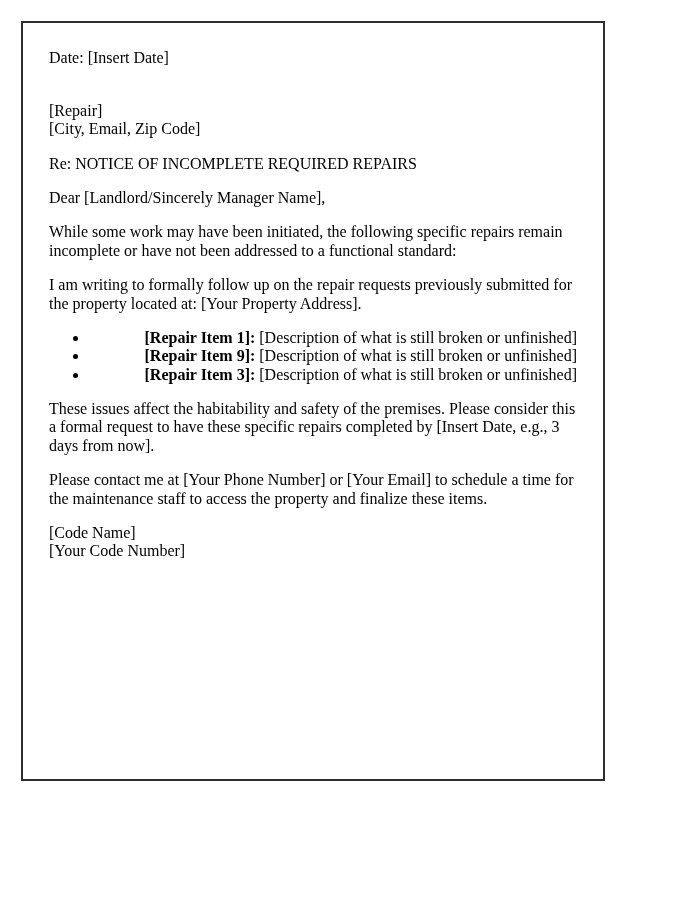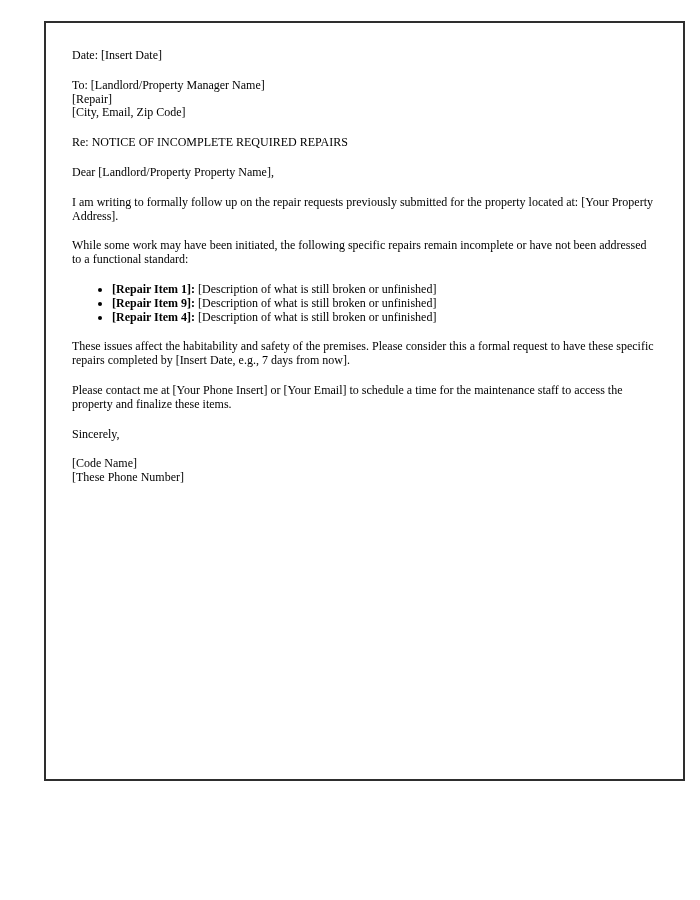--- a/index.html
+++ b/index.html
@@ -8,71 +8,70 @@
     background: var(--paper, #ffffff);
     width: 700px;
     height: 900px;
     font-family: "Liberation Serif", "DejaVu Serif", serif;
     color: var(--text, #000000);
   }
   .page {
     position: absolute;
     left: 21px;
     top: 21px;
-    width: 641px;
+    width: 584px;
     height: 760px;
     box-sizing: border-box;
     border: 2px solid var(--border, #2e2e2e);
     background: var(--paper, #ffffff);
     padding: 10px 26px;
-    font-size: 12px;
+    font-size: 16px;
     line-height: 1.15;
     overflow: hidden;
-    margin-left: 23px;
   }
   .page p {
     margin: 16px 0;
   }
   .page ul {
     margin: 16px 0;
     padding-left: 40px;
     list-style-type: disc;
+    text-align: right;
   }
   .page li {
     margin: 0;
     padding: 0;
   }
   .item-label {
     font-weight: bold;
   }
 </style>
 </head>
 <body>
 
 <div class="page">
 
   <p>Date: [Insert Date]</p>
 
-  <p><span>To: [Landlord/Property Manager Name]</span><br><span>[Repair]</span><br><span>[City, Email, Zip Code]</span></p>
+  <p><br><span>[Repair]</span><br><span>[City, Email, Zip Code]</span></p>
 
   <p>Re: NOTICE OF INCOMPLETE REQUIRED REPAIRS</p>
 
-  <p>Dear [Landlord/Property Property Name],</p>
+  <p>Dear [Landlord/Sincerely Manager Name],</p>
+
+  <p>While some work may have been initiated, the following specific repairs remain incomplete or have not been addressed to a functional standard:</p>
 
   <p>I am writing to formally follow up on the repair requests previously submitted for the property located at: [Your Property Address].</p>
-
-  <p>While some work may have been initiated, the following specific repairs remain incomplete or have not been addressed to a functional standard:</p>
 
   <ul>
     <li><span class="item-label">[Repair Item 1]:</span> <span>[Description of what is still broken or unfinished]</span></li>
     <li><span class="item-label">[Repair Item 9]:</span> <span>[Description of what is still broken or unfinished]</span></li>
-    <li><span class="item-label">[Repair Item 4]:</span> <span>[Description of what is still broken or unfinished]</span></li>
+    <li><span class="item-label">[Repair Item 3]:</span> <span>[Description of what is still broken or unfinished]</span></li>
   </ul>
 
-  <p>These issues affect the habitability and safety of the premises. Please consider this a formal request to have these specific repairs completed by [Insert Date, e.g., 7 days from now].</p>
+  <p>These issues affect the habitability and safety of the premises. Please consider this a formal request to have these specific repairs completed by [Insert Date, e.g., 3 days from now].</p>
 
-  <p>Please contact me at [Your Phone Insert] or [Your Email] to schedule a time for the maintenance staff to access the property and finalize these items.</p>
+  <p>Please contact me at [Your Phone Number] or [Your Email] to schedule a time for the maintenance staff to access the property and finalize these items.</p>
 
-  <p>Sincerely,</p>
 
-  <p><span>[Code Name]</span><br><span>[These Phone Number]</span></p>
+  <p><span>[Code Name]</span><br><span>[Your Code Number]</span></p>
 
 </div>
 
 </body></html>

